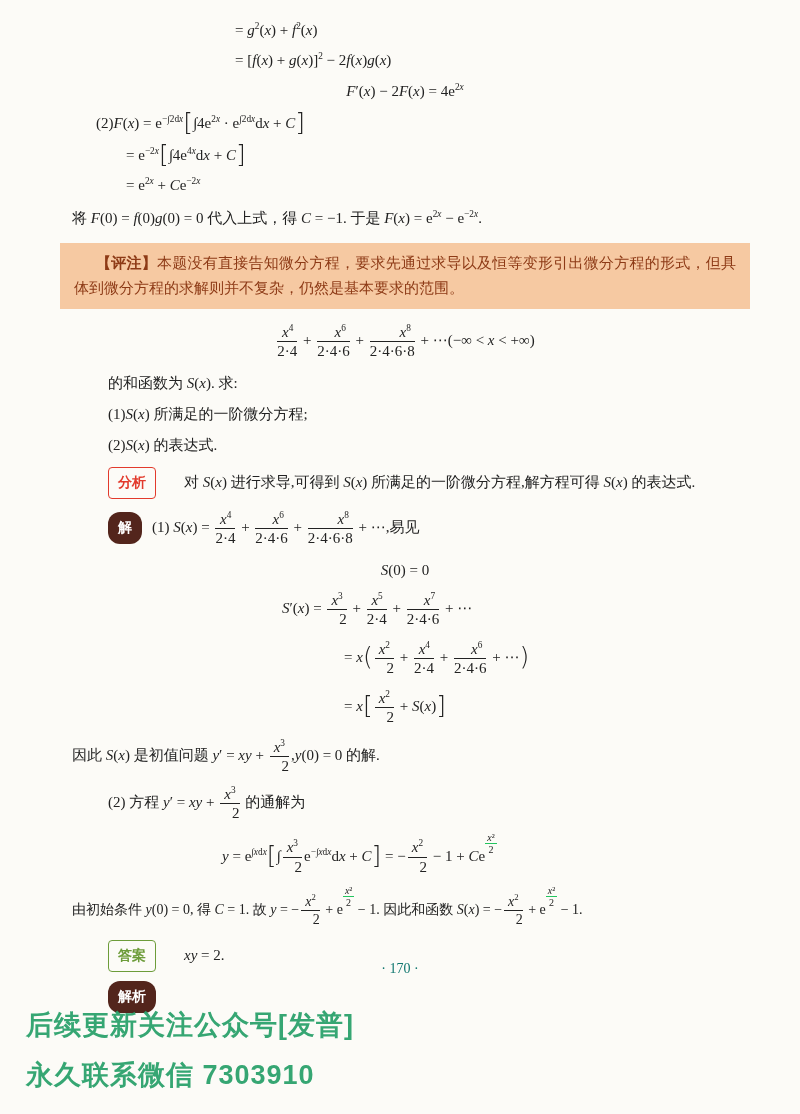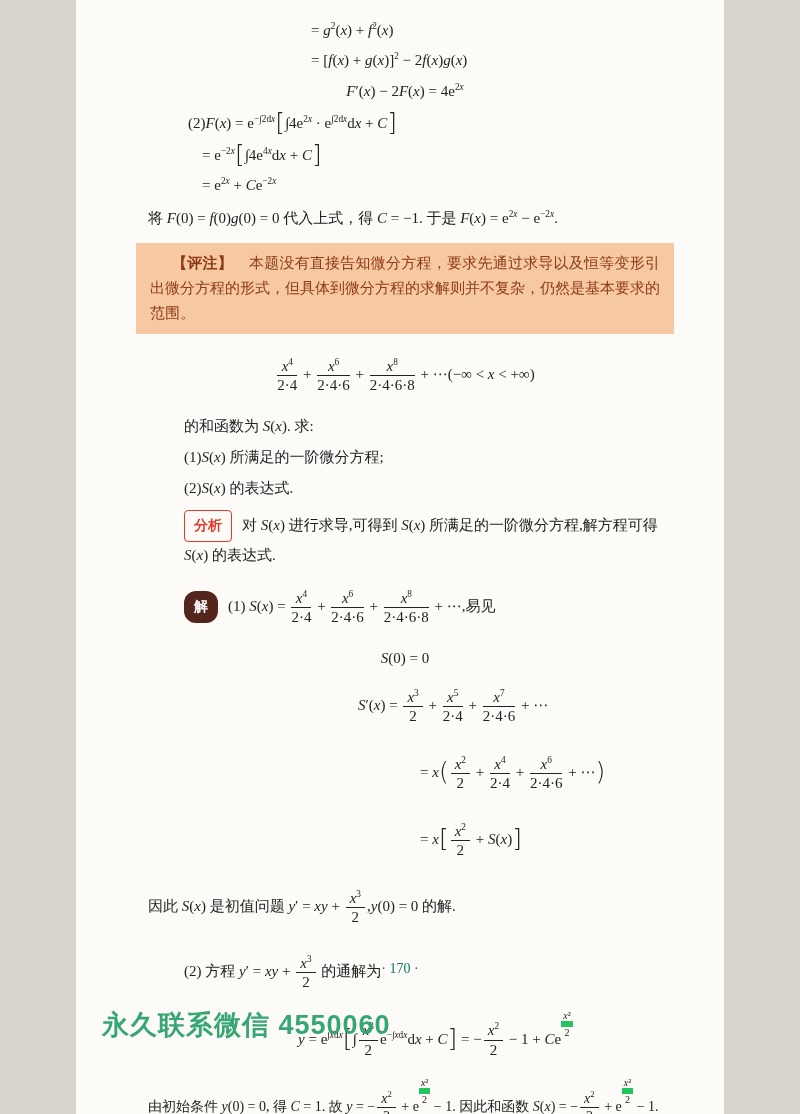--- a/index.html
+++ b/index.html
@@ -1,42 +1,42 @@
 <!DOCTYPE html>
 <html style="--paper: #fcfbf7; --ink: #222222; --red: #e23a2c; --remark_bg: #f6c9a2; --remark_text: #8d3a16; --badge_dark: #53251c; --answer_green: #6d9c3a; --green: #2ca26c;"><head>
 <meta charset="utf-8">
 <style>
   *{margin:0;padding:0;box-sizing:border-box}
   html,body{background:#d8d5cf}
-  .page{position:relative;width:648px;height:1114px;margin:0 auto;background:var(--paper,#fcfbf7);
+  .page{position:relative;width:800px;height:1114px;margin:0 auto;background:var(--paper,#fcfbf7);
         color:var(--ink,#222);font-family:"Liberation Serif","DejaVu Serif",serif;font-size:15px;overflow:hidden}
   .content{padding:12px 62px 0 72px}
   .mline{margin:7px 0;line-height:1.55}
   .tline{margin:5px 0;line-height:26px}
   .ctr{text-align:center}
-  .ml36{margin-left:36px}.ml38{margin-left:40px}.ml106{margin-left:54px}
+  .ml36{margin-left:36px}.ml38{margin-left:24px}.ml106{margin-left:54px}
   .ml150{margin-left:150px}.ml163{margin-left:163px}.ml210{margin-left:210px}.ml272{margin-left:272px}
   i{font-style:italic}
   sup{font-size:0.62em;line-height:0}
-  .f{display:inline-block;text-align:center;vertical-align:middle;line-height:1.1;margin:12px 2px}
+  .f{display:inline-block;text-align:right;vertical-align:middle;line-height:1.1;margin:3px 2px}
   .f .n{display:block;border-bottom:1px solid #222;padding:0 4px 1px}
   .f .d{display:block;padding-top:1px}
   .fs{display:inline-block;text-align:center;font-size:10px;line-height:1.1;vertical-align:2px}
-  .fs .n{display:block;border-bottom:6px solid #22c55e;padding:0 2px}
+  .fs .n{display:block;border-bottom:1px solid #22c55e;padding:0 2px}
   .fs .d{display:block}
   .bb{font-family:"DejaVu Sans",sans-serif;font-size:25px;vertical-align:-3px;line-height:1;font-weight:200}
   .remark{background:var(--remark_bg,#f6c9a2);color:var(--remark_text,#8d3a16);
           padding:8px 14px;margin:12px -12px 12px -12px;line-height:25px;text-align:justify}
-  .remark .rlabel{font-weight:bold;margin-left:22px;margin-right:16px}
+  .remark .rlabel{font-weight:bold;margin-left:22px;margin-right:0}
   .phead{margin:12px 0 6px 36px}
   .numbadge{display:inline-block;background:var(--red,#e23a2c);color:#fff;font-family:"Liberation Sans",sans-serif;
             font-weight:bold;font-size:16px;padding:1px 8px 2px;margin-right:10px;vertical-align:-1px}
   .bline{margin:9px 0 9px 36px;line-height:27px}
   .oval{display:inline-block;border:1.6px solid var(--red,#e23a2c);color:var(--red,#e23a2c);border-radius:4px;
-        padding:1px 9px 2px;font-weight:bold;font-size:14px;margin-right:10px;font-family:"Liberation Sans",sans-serif}
+        padding:1px 9px 2px;font-weight:bold;font-size:14px;margin-right:28px;font-family:"Liberation Sans",sans-serif}
   .oval.green{border-color:var(--answer_green,#6d9c3a);color:var(--answer_green,#6d9c3a)}
   .solid{display:inline-block;background:var(--badge_dark,#53251c);color:#fff;border-radius:12px;
          padding:2px 10px 3px;font-weight:bold;font-size:14px;margin-right:10px;font-family:"Liberation Sans",sans-serif}
   .ul{display:inline-block;width:72px;height:0.95em;border-bottom:1.5px solid #222}
   .fit{font-size:14px}
   .watermark{position:absolute;left:26px;top:1000px;font-family:"Liberation Sans","DejaVu Sans",sans-serif;
              font-weight:bold;font-size:27px;color:var(--green,#2ca26c);line-height:50px;letter-spacing:1px;opacity:.95}
   .pagenum{position:absolute;top:961px;left:0;width:100%;text-align:center;font-size:14px;color:#0f766e}
 </style>
 </head>
@@ -83,16 +83,17 @@
     <div class="bline">
       <span class="oval green">答案</span><span><i>xy</i> = 2.</span>
     </div>
     <div class="bline">
       <span class="solid">解析</span>
     </div>
 
   </main>
 
   <div class="watermark">
-    <div>永久联系微信 4550060</div>
+    <div>后续更新关注公众号[发普]</div>
+    <div>永久联系微信 7303910</div>
   </div>
   <div class="pagenum">· 170 ·</div>
 </div>
 
 </body></html>

